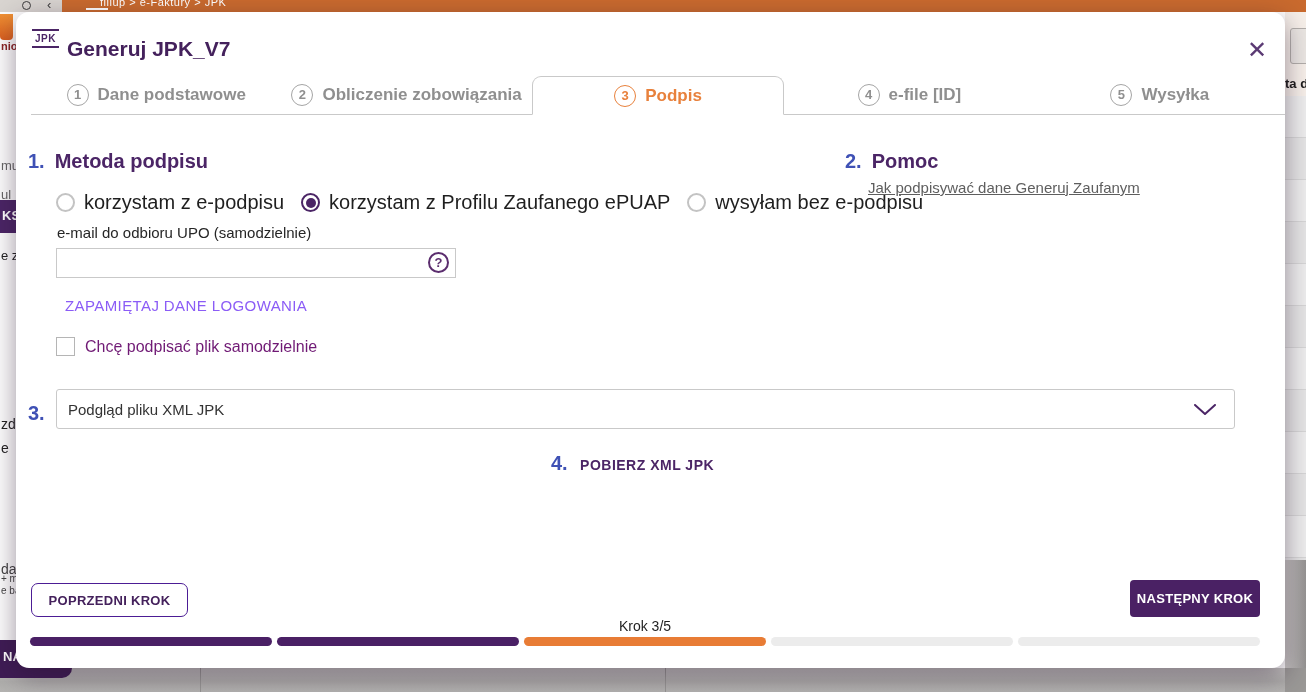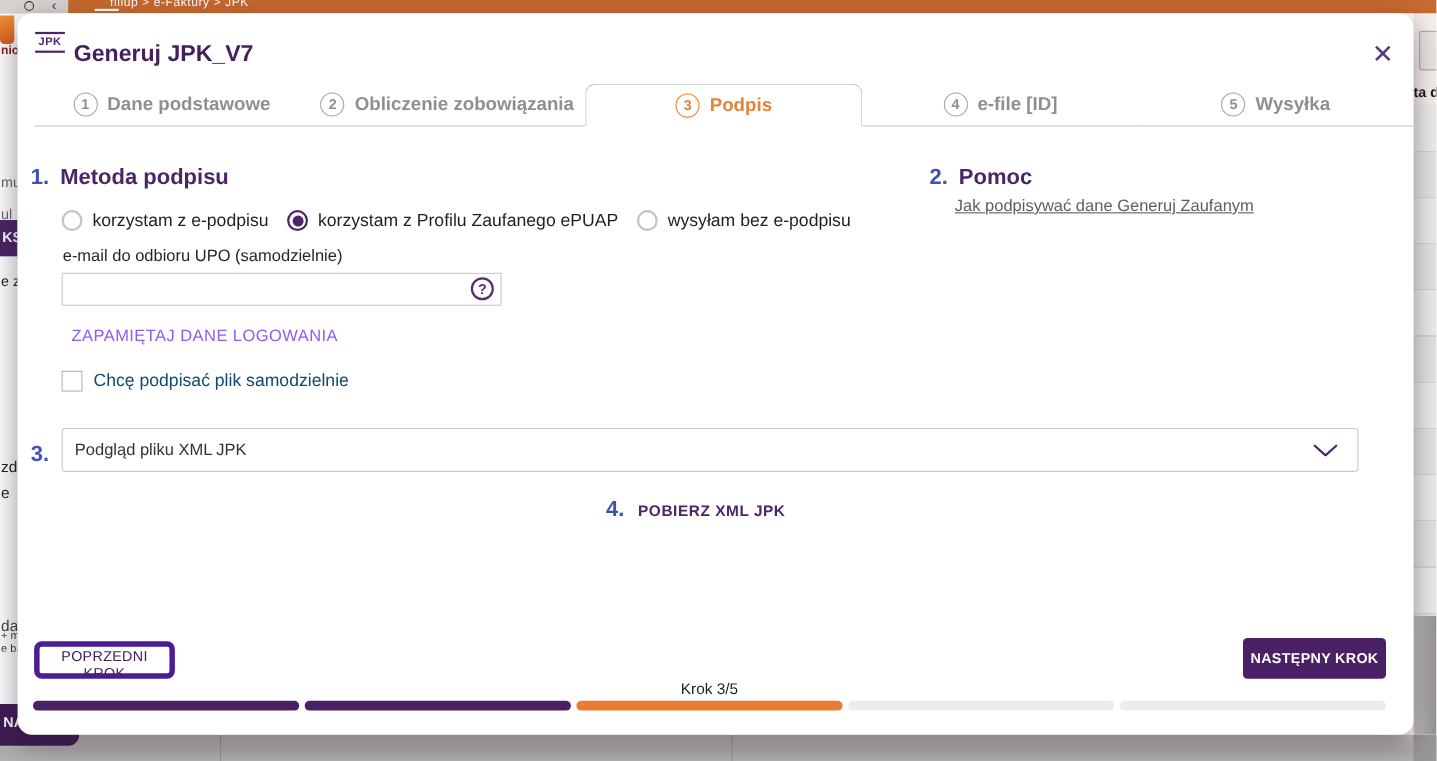--- a/index.html
+++ b/index.html
@@ -63,52 +63,52 @@
   .tab .num { width:22px; height:22px; border:1.5px solid #a5a5a5; border-radius:50%; font-size:13px;
     line-height:19px; text-align:center; flex:0 0 auto; }
   .tab.active { border:1px solid #c9c9c9; border-bottom:1px solid #fff; border-radius:9px 9px 0 0; color:#e8813c; }
   .tab.active .num { border-color:#e8813c; }
 
   .sec-head { position:absolute; font-size:20px; font-weight:bold; color:#4b2566; }
   .sec-head .sec-num { color:#3f51b5; margin-right:10px; }
   .sec1 { left:12px; top:138px; }
   .sec2 { left:829px; top:138px; }
 
-  .radio-row { position:absolute; left:40px; top:179px; display:flex; align-items:center; font-size:16px; color:#1f1f1f; }
+  .radio-row { position:absolute; left:40px; top:179px; display:flex; align-items:center; font-size:20px; color:#1f1f1f; }
   .radio { display:flex; align-items:center; gap:9px; margin-right:17px; cursor:pointer; }
   .radio .dot { width:19px; height:19px; border:2px solid #c3c3c3; border-radius:50%; position:relative; flex:0 0 auto; }
   .radio.selected .dot { border-color:#4b2566; }
   .radio.selected .dot::after { content:""; position:absolute; inset:2.5px; background:#4b2566; border-radius:50%; }
 
   .email-label { position:absolute; left:41px; top:212px; font-size:15px; color:#262626; }
   .email-input { position:absolute; left:40px; top:236px; width:400px; height:30px; border:1px solid #c9c9c9;
     padding:0 34px 0 8px; font-size:14px; color:#222; background:#fff; }
   .help-icon { position:absolute; left:412px; top:240px; width:21px; height:21px; border:2px solid #5b2d6e;
     border-radius:50%; color:#5b2d6e; font-size:13px; font-weight:bold; text-align:center; line-height:17px; cursor:pointer; }
 
   .remember-btn { position:absolute; left:49px; top:285px; font-size:15px; color:#8b5cf6; letter-spacing:.4px;
     background:none; border:none; cursor:pointer; padding:0; font-family:"Liberation Sans", sans-serif; }
 
   .self-check { position:absolute; left:40px; top:325px; display:flex; align-items:center; gap:10px;
-    font-size:16px; color:#0c4a6e; cursor:pointer; }
+    font-size:16px; color:#701a75; cursor:pointer; }
   .checkbox { width:19px; height:19px; border:1px solid #b5b5b5; background:#fff; flex:0 0 auto; }
 
   .help-link { position:absolute; left:852px; top:167px; font-size:15px; color:#5e5e5e; text-decoration:underline; cursor:pointer; }
 
   .sec3-num { position:absolute; left:12px; top:390px; font-size:20px; font-weight:bold; color:#3f51b5; }
   .expander { position:absolute; left:40px; top:377px; width:1179px; height:40px; border:1px solid #c9c9c9;
     border-radius:3px; display:flex; align-items:center; padding:0 18px 0 11px; font-size:15px; color:#333; cursor:pointer; background:#fff; }
   .expander .chevron { margin-left:auto; display:flex; }
 
   .download { position:absolute; left:0; top:440px; width:1233px; text-align:center; }
   .download .num4 { font-size:20px; font-weight:bold; color:#3f51b5; margin-right:8px; }
   .download .dl-label { font-size:14px; font-weight:bold; color:#4b2566; letter-spacing:.5px; cursor:pointer; }
 
-  .prev-btn { position:absolute; left:15px; top:571px; width:128px; height:34px; border:5px solid #4c1d95;
-    border-radius:7px; background:#fff; color:#44215c; font-size:13px; font-weight:normal; letter-spacing:.3px;
+  .prev-btn { position:absolute; left:15px; top:571px; width:157px; height:34px; border:1px solid #4c1d95;
+    border-radius:7px; background:#fff; color:#44215c; font-size:13px; font-weight:bold; letter-spacing:.3px;
     cursor:pointer; font-family:"Liberation Sans", sans-serif; }
   .next-btn { position:absolute; left:1114px; top:568px; width:130px; height:37px; background:#4a2164; border:none;
     border-radius:4px; color:#fff; font-size:13px; font-weight:bold; letter-spacing:.3px; cursor:pointer;
     font-family:"Liberation Sans", sans-serif; }
 
   .step-label { position:absolute; left:0; top:606px; width:1258px; text-align:center; font-size:14px; color:#1f1f1f; }
   .progress { position:absolute; left:14px; right:25px; top:625px; height:9px; display:flex; gap:5px; }
   .seg { flex:1; border-radius:4.5px; }
   .seg.done { background:#4a2065; }
   .seg.current { background:#e87c35; }

